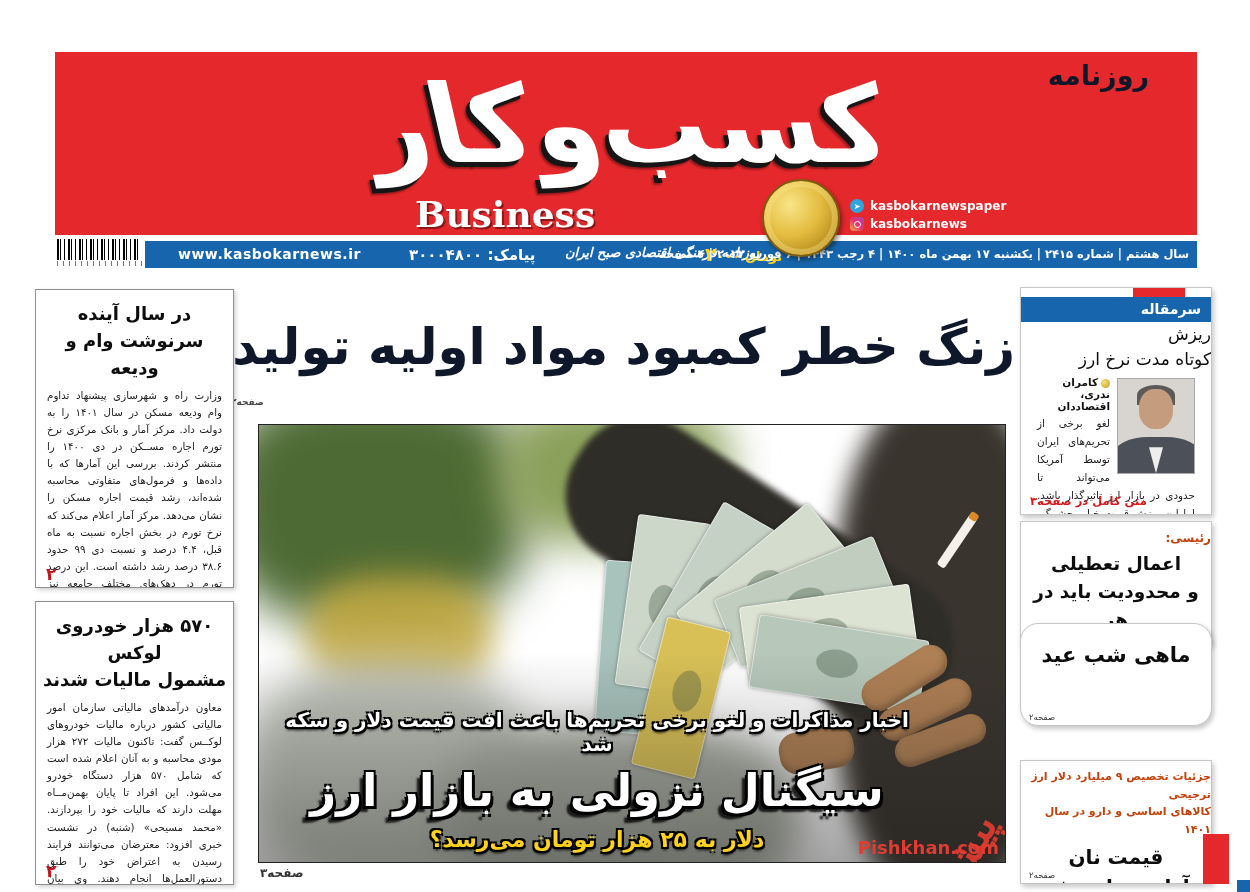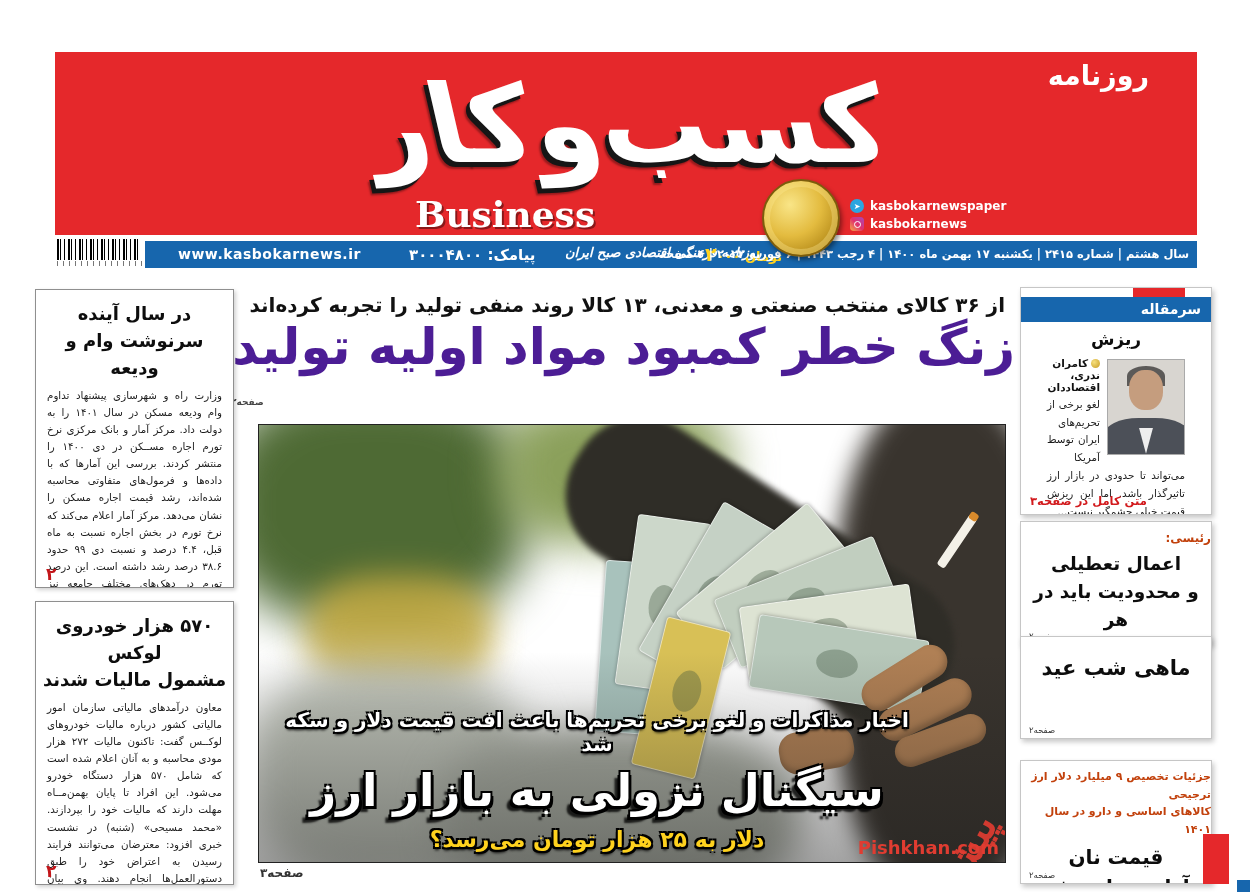--- a/index.html
+++ b/index.html
@@ -1,21 +1,21 @@
 <!DOCTYPE html>
 <html lang="fa"><head>
 <meta charset="utf-8">
 <style>
   html,body{margin:0;padding:0;background:#fff;}
   .page{position:relative;width:1250px;height:892px;background:#fff;overflow:hidden;
         font-family:"DejaVu Sans",sans-serif;}
   [dir=rtl]{direction:rtl;}
   
   .masthead{position:absolute;left:55px;top:52px;width:1142px;height:183px;background:#e5282b;}
-  .daily-label{position:absolute;right:48px;top:8px;color:#ffffff;font-size:27px;font-weight:bold;}
+  .daily-label{position:absolute;right:48px;top:8px;color:#0f172a;font-size:27px;font-weight:bold;}
   .logo-fa{position:absolute;left:50%;top:14px;transform:translateX(-50%) skewX(13deg);
            color:#fff;font-size:108px;font-weight:bold;line-height:1.1;white-space:nowrap;
            text-shadow:-5px 5px 0 #161616, -7px 7px 2px rgba(0,0,0,.35);letter-spacing:4px;}
   .logo-en{position:absolute;left:360px;bottom:0px;color:#fff;font-size:36px;
            font-family:"DejaVu Serif",serif;font-weight:bold;text-shadow:2px 2px 0 rgba(0,0,0,.4);}
   .coin{position:absolute;left:707px;bottom:-22px;width:74px;height:74px;border-radius:50%;
         background:radial-gradient(circle at 35% 32%,#f9e587,#e3bb3f 45%,#b98f1d 75%,#8d6a10);
         border:2px solid #7c5c0d;box-shadow:inset 0 0 0 6px rgba(255,235,150,.35),2px 3px 5px rgba(0,0,0,.45);z-index:6;}
   .socials{position:absolute;left:795px;bottom:4px;display:flex;flex-direction:column;gap:4px;}
   .soc-row{display:flex;align-items:center;gap:6px;color:#fff;font-size:12px;font-weight:bold;}
@@ -34,21 +34,21 @@
   .infobar .tagline{position:absolute;left:420px;top:4px;font-size:13px;font-style:italic;
                     font-family:"DejaVu Serif",serif;font-weight:bold;}
   .infobar .price{position:absolute;left:560px;top:2px;direction:ltr;color:#ffd21e;font-weight:bold;}
   .infobar .price .big{font-size:19px;}
   .infobar .price .small{font-size:13px;}
   .infobar .issue{position:absolute;right:8px;top:6px;font-size:11.5px;font-weight:bold;white-space:nowrap;}
   
   .lead-kicker{position:absolute;left:250px;top:293px;width:755px;text-align:center;
                font-size:20px;font-weight:bold;color:#111;white-space:nowrap;}
   .lead-headline{position:absolute;left:235px;top:318px;width:780px;text-align:center;
-                 font-size:50px;font-weight:900;color:#4c1d95;white-space:nowrap;letter-spacing:-1px;}
+                 font-size:50px;font-weight:900;color:#0f172a;white-space:nowrap;letter-spacing:-1px;}
   .lead-pref{position:absolute;left:231px;top:397px;font-size:9px;color:#444;font-weight:bold;}
   
   .photo{position:absolute;left:258px;top:424px;width:746px;height:437px;border:1px solid #222;
          overflow:hidden;background:linear-gradient(180deg,#7e8a74 0%,#a9af a3 30%,#b4b8ae 55%,#8e948a 100%);}
   .photo .blob{position:absolute;border-radius:40%;}
   .b-green1{left:-40px;top:-40px;width:310px;height:240px;background:#4e6a34;filter:blur(24px);}
   .b-green2{left:240px;top:-30px;width:230px;height:150px;background:#8ba05b;filter:blur(22px);}
   .b-taxi{left:48px;top:150px;width:185px;height:115px;background:#c2a83e;filter:blur(16px);opacity:.85;}
   .b-gray{left:-10px;top:240px;width:280px;height:220px;background:#bcc0b6;filter:blur(20px);}
   .b-road{left:180px;top:300px;width:360px;height:180px;background:#a7aba1;filter:blur(18px);}
@@ -97,36 +97,36 @@
   .lbox .ttl{margin:10px 6px 6px;text-align:center;font-size:18px;font-weight:bold;line-height:1.5;color:#0d0d0d;}
   .lbox .bdy{margin:4px 11px;font-size:10.3px;line-height:1.66;text-align:justify;color:#1c1c1c;}
   .lbox .pnum{position:absolute;left:10px;bottom:3px;color:#c3161a;font-size:17px;font-weight:bold;}
   
   .rbox{position:absolute;left:1020px;width:190px;background:#fff;border:1px solid #c6c6c6;
         box-shadow:2px 3px 5px rgba(0,0,0,.22);overflow:hidden;}
   .edbox{top:287px;height:226px;}
   .ed-tab{position:absolute;top:0;right:26px;width:52px;height:9px;background:#e5282b;}
   .ed-head{margin-top:9px;height:25px;background:#1766ad;color:#fff;font-size:14px;font-weight:bold;
            line-height:25px;text-align:right;padding-right:10px;}
-  .ed-title{text-align:center;font-weight:bold;font-size:17px;line-height:1.45;margin-top:5px;color:#0d0d0d;}
-  .ed-body-wrap{margin:5px 26px 0;}
+  .ed-title{text-align:right;font-weight:normal;font-size:17px;line-height:1.45;color:#0d0d0d;}
+  .ed-body-wrap{margin:5px 16px 0;}
   .ed-photo{float:right;width:76px;height:94px;background:#d8d5d0;border:1px solid #aaa;
             margin:2px 0 4px 7px;position:relative;overflow:hidden;}
   .ed-hair{position:absolute;left:19px;top:6px;width:38px;height:20px;border-radius:50% 50% 0 0;background:#5c5a58;}
   .ed-face{position:absolute;left:21px;top:10px;width:34px;height:40px;border-radius:45%;background:#c59d7e;}
   .ed-suit{position:absolute;left:-4px;bottom:-6px;width:86px;height:42px;border-radius:40% 40% 0 0;background:#4c5058;}
   .ed-shirt{position:absolute;left:31px;bottom:0;width:14px;height:26px;background:#eee;
             clip-path:polygon(50% 100%,0 0,100% 0);}
   .ed-author{font-size:10.5px;font-weight:bold;color:#111;margin-bottom:3px;}
   .ed-coin{display:inline-block;width:9px;height:9px;border-radius:50%;vertical-align:middle;margin-left:3px;
            background:radial-gradient(circle at 35% 35%,#f6e07e,#c69a22);}
   .ed-body{font-size:10.4px;line-height:1.72;text-align:justify;color:#1c1c1c;}
   .ed-more{position:absolute;left:9px;bottom:6px;color:#d21a1d;font-size:11.5px;font-weight:bold;}
   .nbox1{top:521px;height:122px;}
-  .nbox2{top:636px;height:101px;}
+  .nbox2{top:623px;height:101px;border-radius:18px;}
   .nbox3{top:760px;height:122px;}
   .nb-kicker{margin-top:7px;color:#c2410c;font-size:12px;font-weight:bold;line-height:1.6;}
   .nb-kicker.sm{font-size:11px;}
   .nb-title{text-align:center;font-weight:bold;color:#0d0d0d;line-height:1.5;}
   .nb-title.t1{font-size:18.5px;margin-top:2px;}
   .nb-title.t2{font-size:21px;margin-top:16px;}
   .nb-title.t3{font-size:20px;margin-top:4px;}
   .nb-pref{position:absolute;left:8px;bottom:3px;font-size:8.5px;font-weight:normal;color:#333;}
   .red-bar{position:absolute;left:1203px;top:834px;width:26px;height:50px;background:#e5282b;}
   .blue-corner{position:absolute;left:1237px;top:880px;width:13px;height:12px;background:#1766ad;}
@@ -158,21 +158,20 @@
     <div class="barcode-digits"></div>
   </div>
   <div class="infobar">
     <span class="website">www.kasbokarnews.ir</span>
     <span class="sms" dir="rtl">پیامک: ۳۰۰۰۴۸۰۰</span>
     <span class="tagline" dir="rtl">روزنامه فرهنگی اقتصادی صبح ایران</span>
     <span class="price"><span class="big">۲</span><span class="small">۰۰۰ تومان</span></span>
     <span class="issue" dir="rtl">سال هشتم | شماره ۲۴۱۵ | یکشنبه ۱۷ بهمن ماه ۱۴۰۰ | ۴ رجب ۱۴۴۳ | ۶ فوریه ۲۰۲۲ | ۴ صفحه</span>
   </div>
 
-  <div class="lead-kicker" dir="rtl">از ۳۶ کالای منتخب صنعتی و معدنی، ۱۳ کالا روند منفی تولید را تجربه کرده‌اند</div>
   <div class="lead-headline" dir="rtl">زنگ خطر کمبود مواد اولیه تولید</div>
   <div class="lead-pref" dir="rtl">صفحه۲</div>
 
   <div class="photo">
     <div class="blob b-green1"></div>
     <div class="blob b-green2"></div>
     <div class="blob b-taxi"></div>
     <div class="blob b-gray"></div>
     <div class="blob b-road"></div>
     <div class="blob b-dark"></div>
@@ -217,20 +216,21 @@
     </div>
     <div class="bdy" dir="rtl">معاون درآمدهای مالیاتی سازمان امور مالیاتی کشور درباره مالیات خودروهای لوکــس گفت: تاکنون مالیات ۲۷۲ هزار مودی محاسبه و به آنان اعلام شده است که شامل ۵۷۰ هزار دستگاه خودرو می‌شود. این افراد تا پایان بهمن‌مــاه مهلت دارند که مالیات خود را بپردازند. «محمد مسیحی» (شنبه) در نشست خبری افزود: معترضان می‌توانند فرایند رسیدن به اعتراض خود را طبق دستورالعمل‌ها انجام دهند. وی بیان داشت: تاکنون اطلاعات مربوط به ۱۲ هزار خانه و باغ‌ویلای گران‌قیمت به سازمان امور مالیاتی ارائه شده است. مسیحی در مورد خانه‌های خالی نیز اظهار داشت: وظیفه شناسایی خانه‌های خالی به عهده وزارت راه و شهرسازی...</div>
     <div class="pnum">۲</div>
   </div>
 
   <div class="rbox edbox">
     <div class="ed-tab"></div>
     <div class="ed-head" dir="rtl">سرمقاله</div>
     <div class="ed-title" dir="rtl">
       <div>ریزش</div>
+      <div>کوتاه مدت نرخ ارز</div>
     </div>
     <div class="ed-body-wrap" dir="rtl">
       <div class="ed-photo">
         <div class="ed-hair"></div>
         <div class="ed-face"></div>
         <div class="ed-suit"></div>
         <div class="ed-shirt"></div>
       </div>
       <div class="ed-author"><span class="ed-coin"></span><span>کامران ندری، اقتصاددان</span></div>
       <div class="ed-body">لغو برخی از تحریم‌های ایران توسط آمریکا می‌تواند تا حدودی در بازار ارز تاثیرگذار باشد. اما این ریزش قیمت خیلی چشمگیر نیست...</div>

